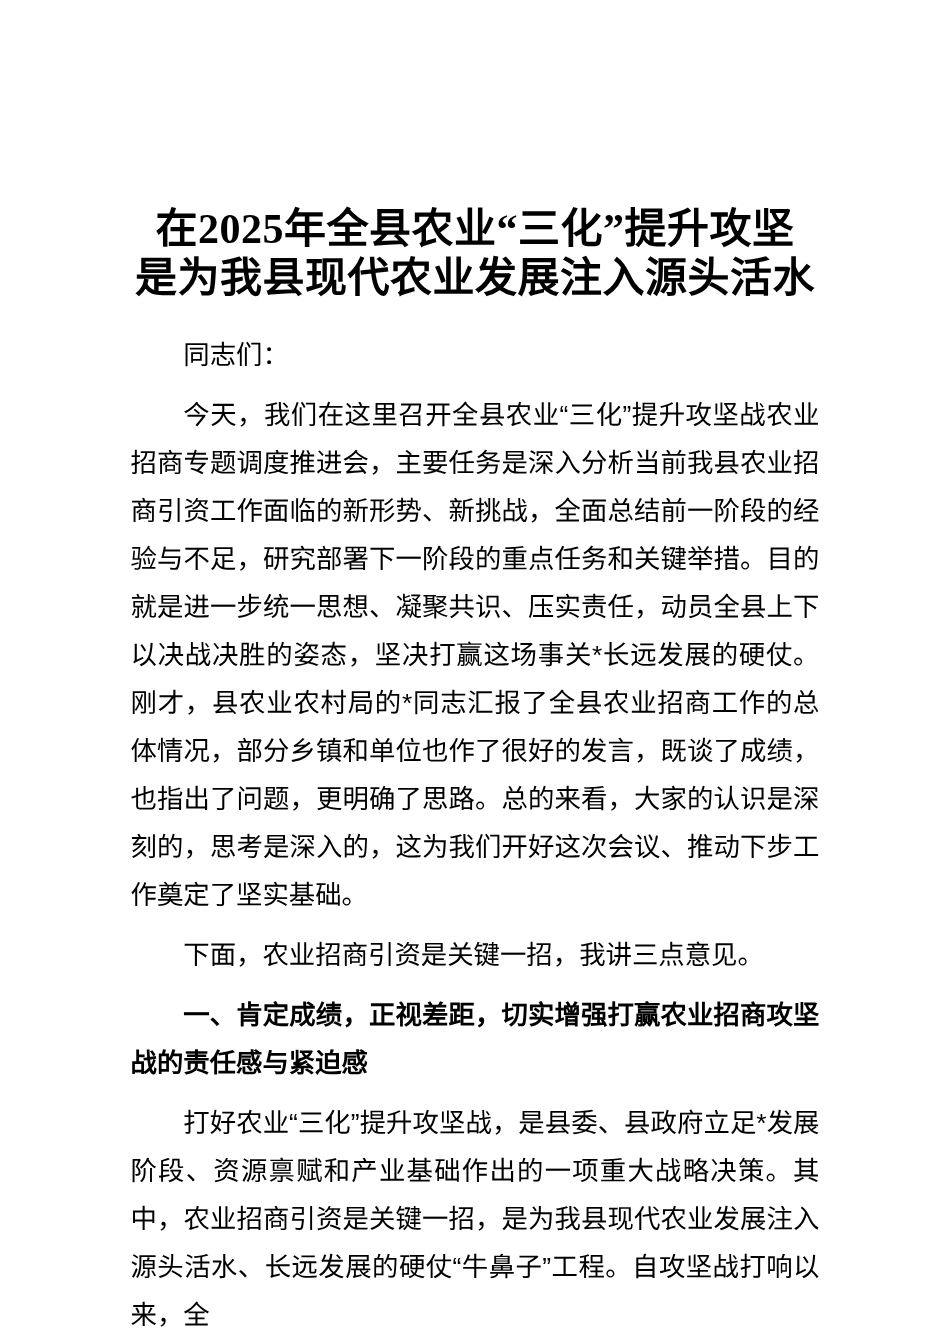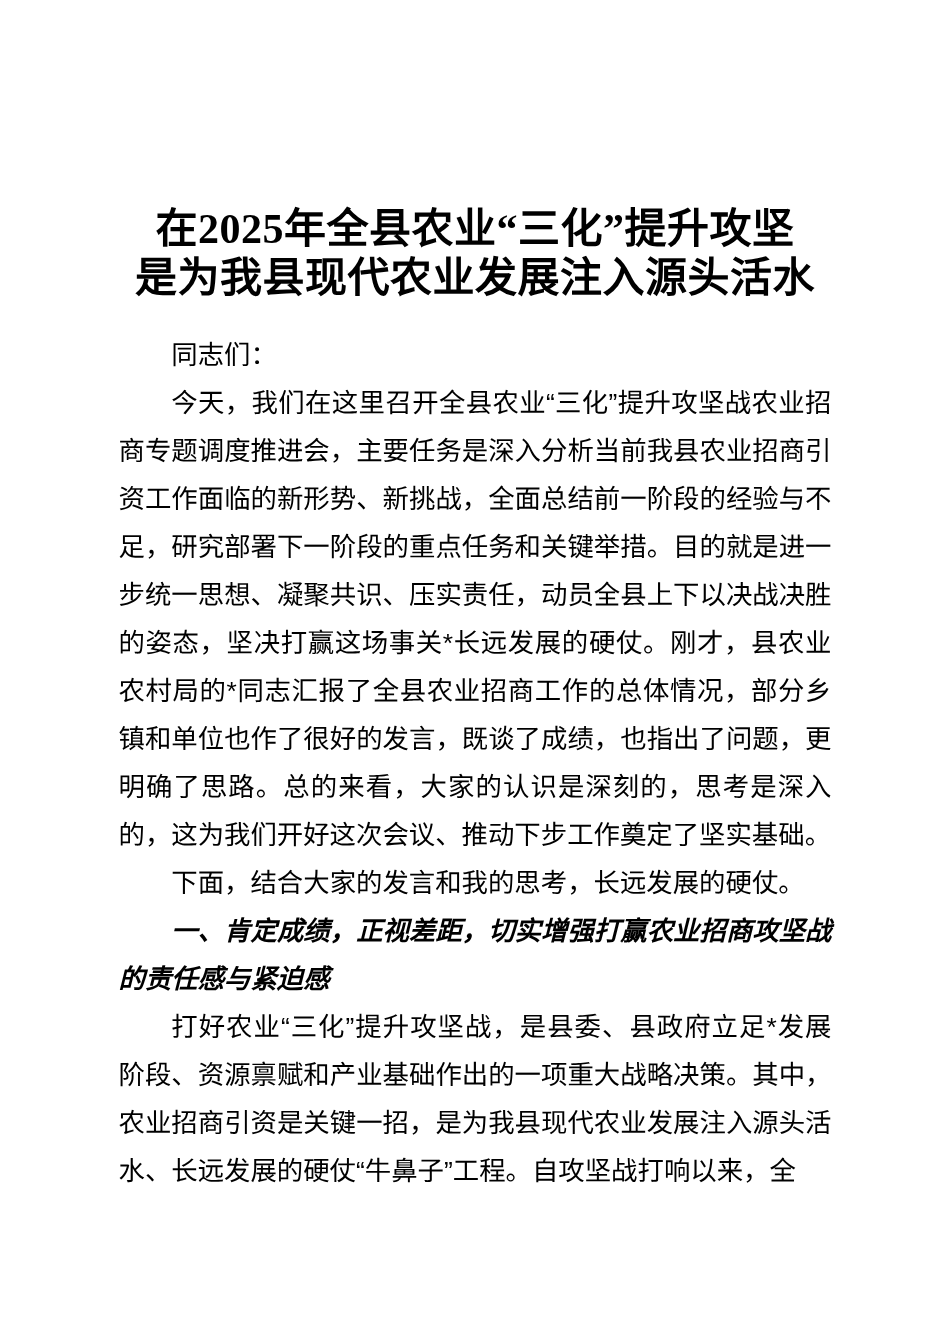--- a/index.html
+++ b/index.html
@@ -35,43 +35,42 @@
 
   .doc-body {
     margin-top: 9px;
     font-family: "Liberation Sans", "DejaVu Sans", sans-serif;
     font-size: 26.4px;
     line-height: 48px;
     text-align: justify;
   }
 
   .doc-body p {
-    margin: 0;
+    margin: 12px;
     padding: 0;
     text-indent: 2em;
   }
 
   .doc-body p.section-heading {
     font-weight: bold;
-    font-style: italic;
   }
 </style>
 </head>
 <body>
 
 <div class="page">
   <div class="content">
 
     <h1 class="doc-title">
       <span class="title-line">在2025年全县农业“三化”提升攻坚</span>
       <span class="title-line">是为我县现代农业发展注入源头活水</span>
     </h1>
 
     <div class="doc-body">
       <p>同志们：</p>
       <p>今天，我们在这里召开全县农业“三化”提升攻坚战农业招商专题调度推进会，主要任务是深入分析当前我县农业招商引资工作面临的新形势、新挑战，全面总结前一阶段的经验与不足，研究部署下一阶段的重点任务和关键举措。目的就是进一步统一思想、凝聚共识、压实责任，动员全县上下以决战决胜的姿态，坚决打赢这场事关*长远发展的硬仗。刚才，县农业农村局的*同志汇报了全县农业招商工作的总体情况，部分乡镇和单位也作了很好的发言，既谈了成绩，也指出了问题，更明确了思路。总的来看，大家的认识是深刻的，思考是深入的，这为我们开好这次会议、推动下步工作奠定了坚实基础。</p>
-      <p>下面，结合大家的发言和我的思考，长远发展的硬仗。</p>
+      <p>下面，农业招商引资是关键一招，我讲三点意见。</p>
       <p class="section-heading">一、肯定成绩，正视差距，切实增强打赢农业招商攻坚战的责任感与紧迫感</p>
       <p>打好农业“三化”提升攻坚战，是县委、县政府立足*发展阶段、资源禀赋和产业基础作出的一项重大战略决策。其中，农业招商引资是关键一招，是为我县现代农业发展注入源头活水、长远发展的硬仗“牛鼻子”工程。自攻坚战打响以来，全</p>
     </div>
 
   </div>
 </div>
 
 </body></html>

